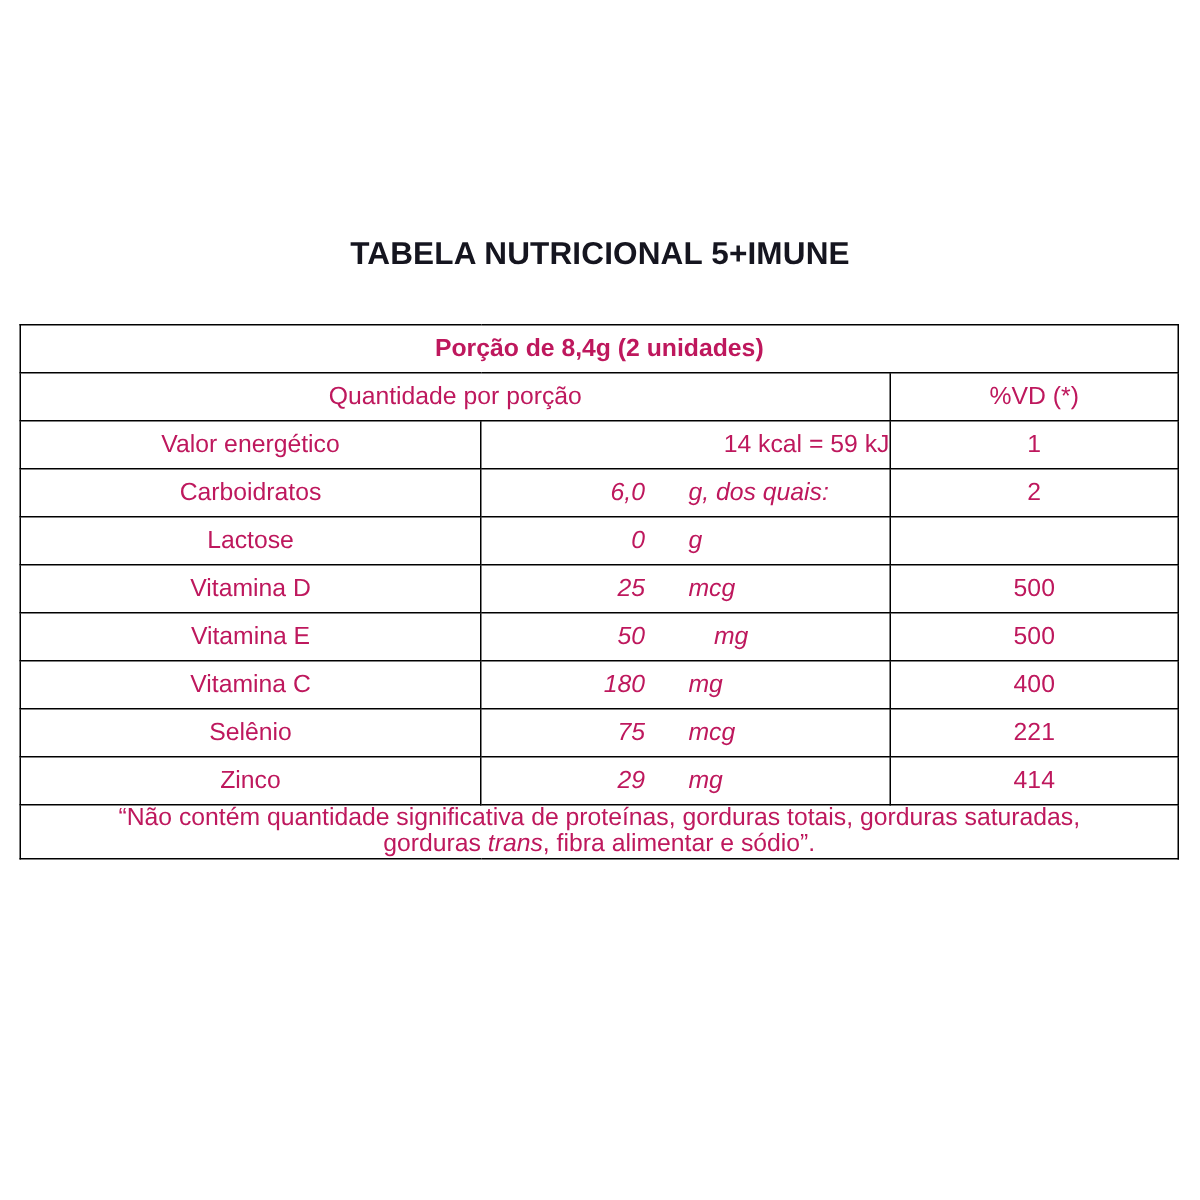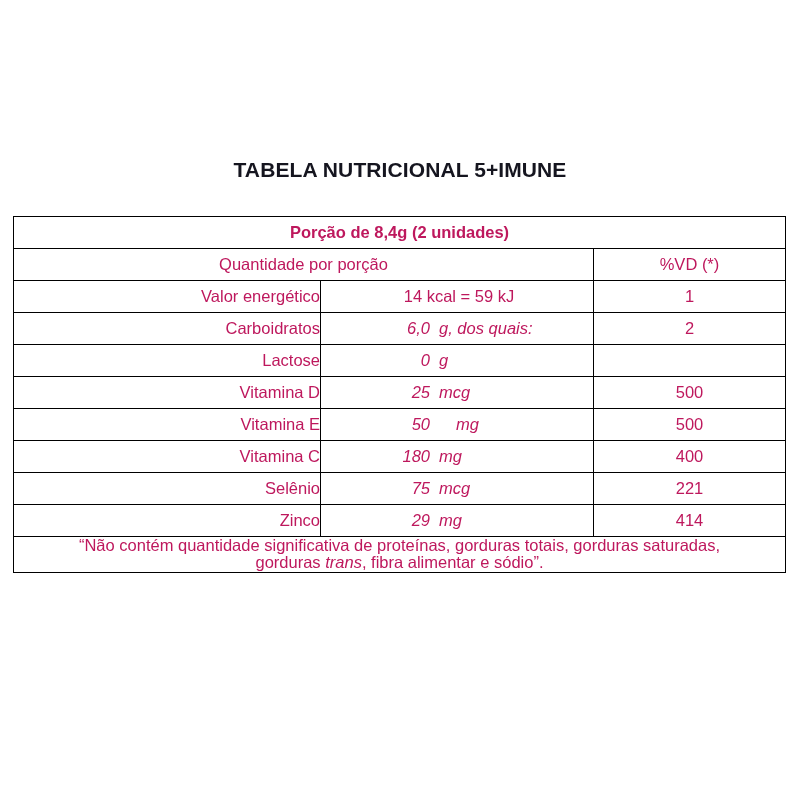--- a/index.html
+++ b/index.html
@@ -67,21 +67,21 @@
     height: 30px;
   }
   .subhead-cell {
     text-align: center;
     font-size: 17px;
     height: 32px;
   }
 
   
   .name-cell {
-    text-align: right;
+    text-align: center;
     padding-left: 9px;
     white-space: nowrap;
     margin-top: 21px;
   }
   .name-cell.indent {
     padding-left: 33px;
   }
 
   
   .qty-cell {
@@ -97,24 +97,25 @@
     flex: 0 0 109px;
     text-align: right;
     padding-right: 4px;
     white-space: nowrap;
   }
   .qty-unit {
     flex: 1 1 auto;
     text-align: left;
     padding-left: 5px;
     white-space: nowrap;
+    margin-left: 20px;
   }
   
   .qty-center {
-    text-align: center;
+    text-align: right;
     white-space: nowrap;
     padding-left: 4px;
   }
   
   .qty-unit.gap {
     padding-left: 22px;
   }
 
   
   .vd-cell {

